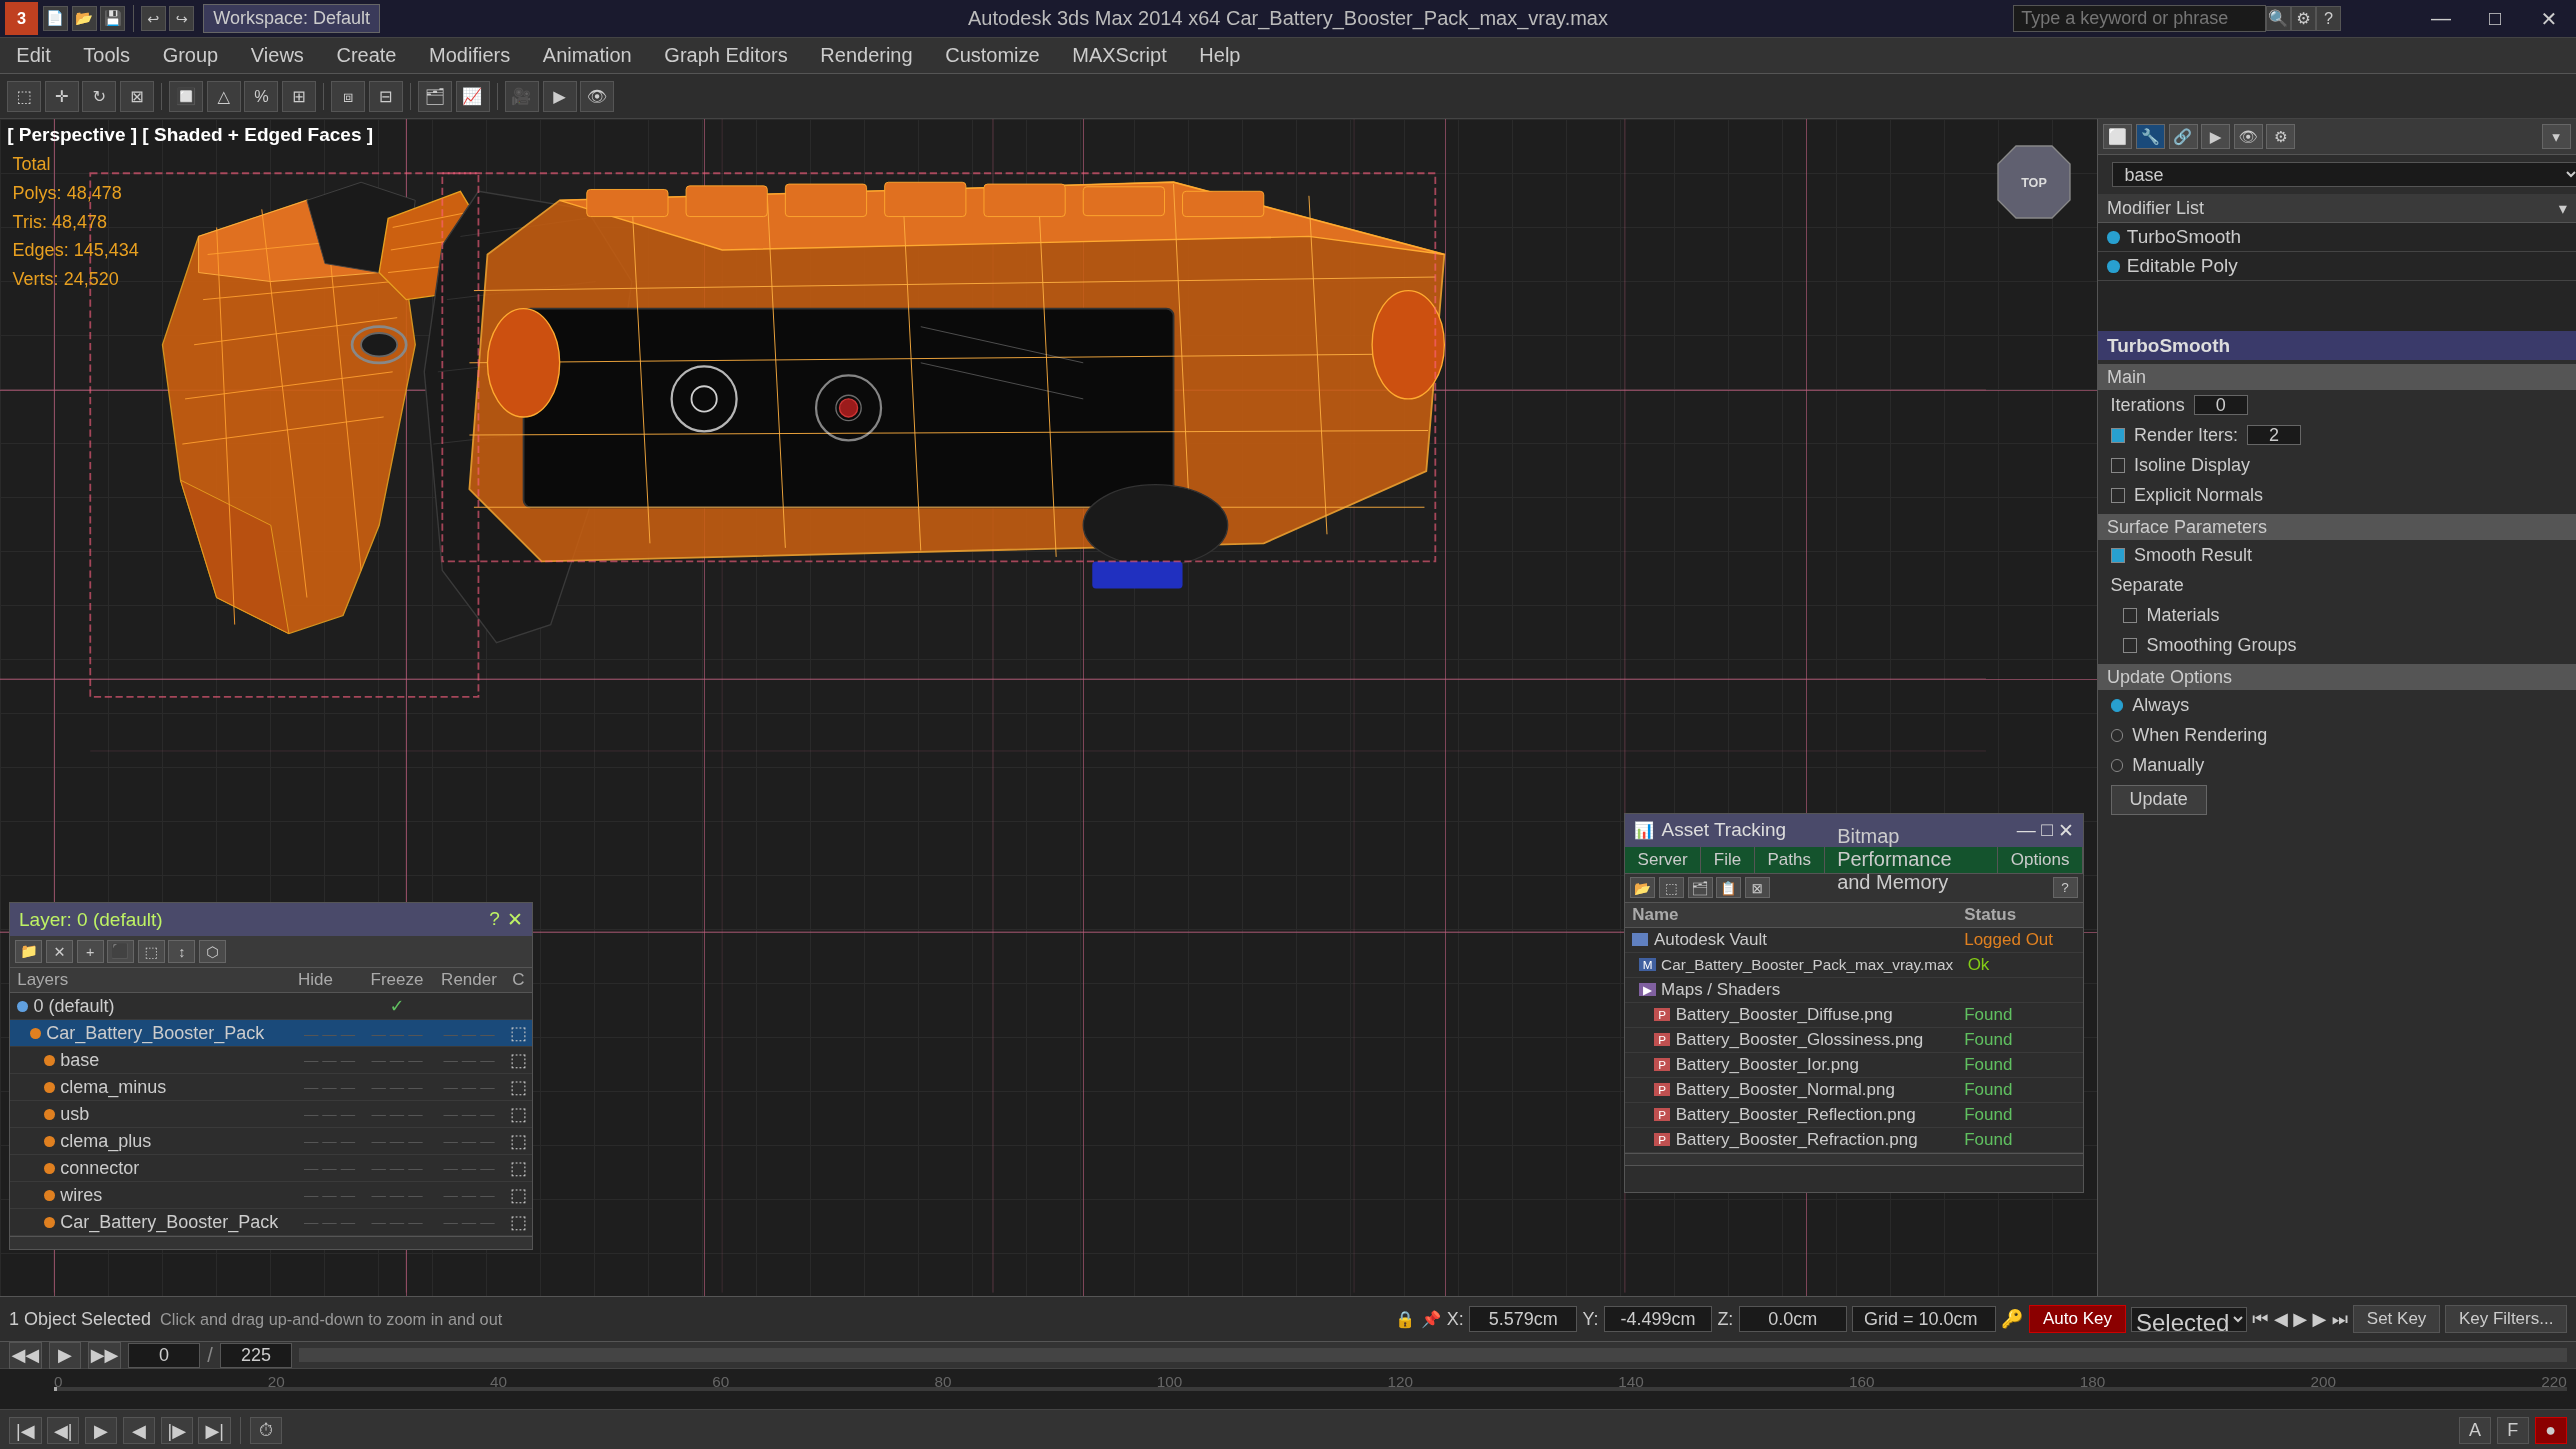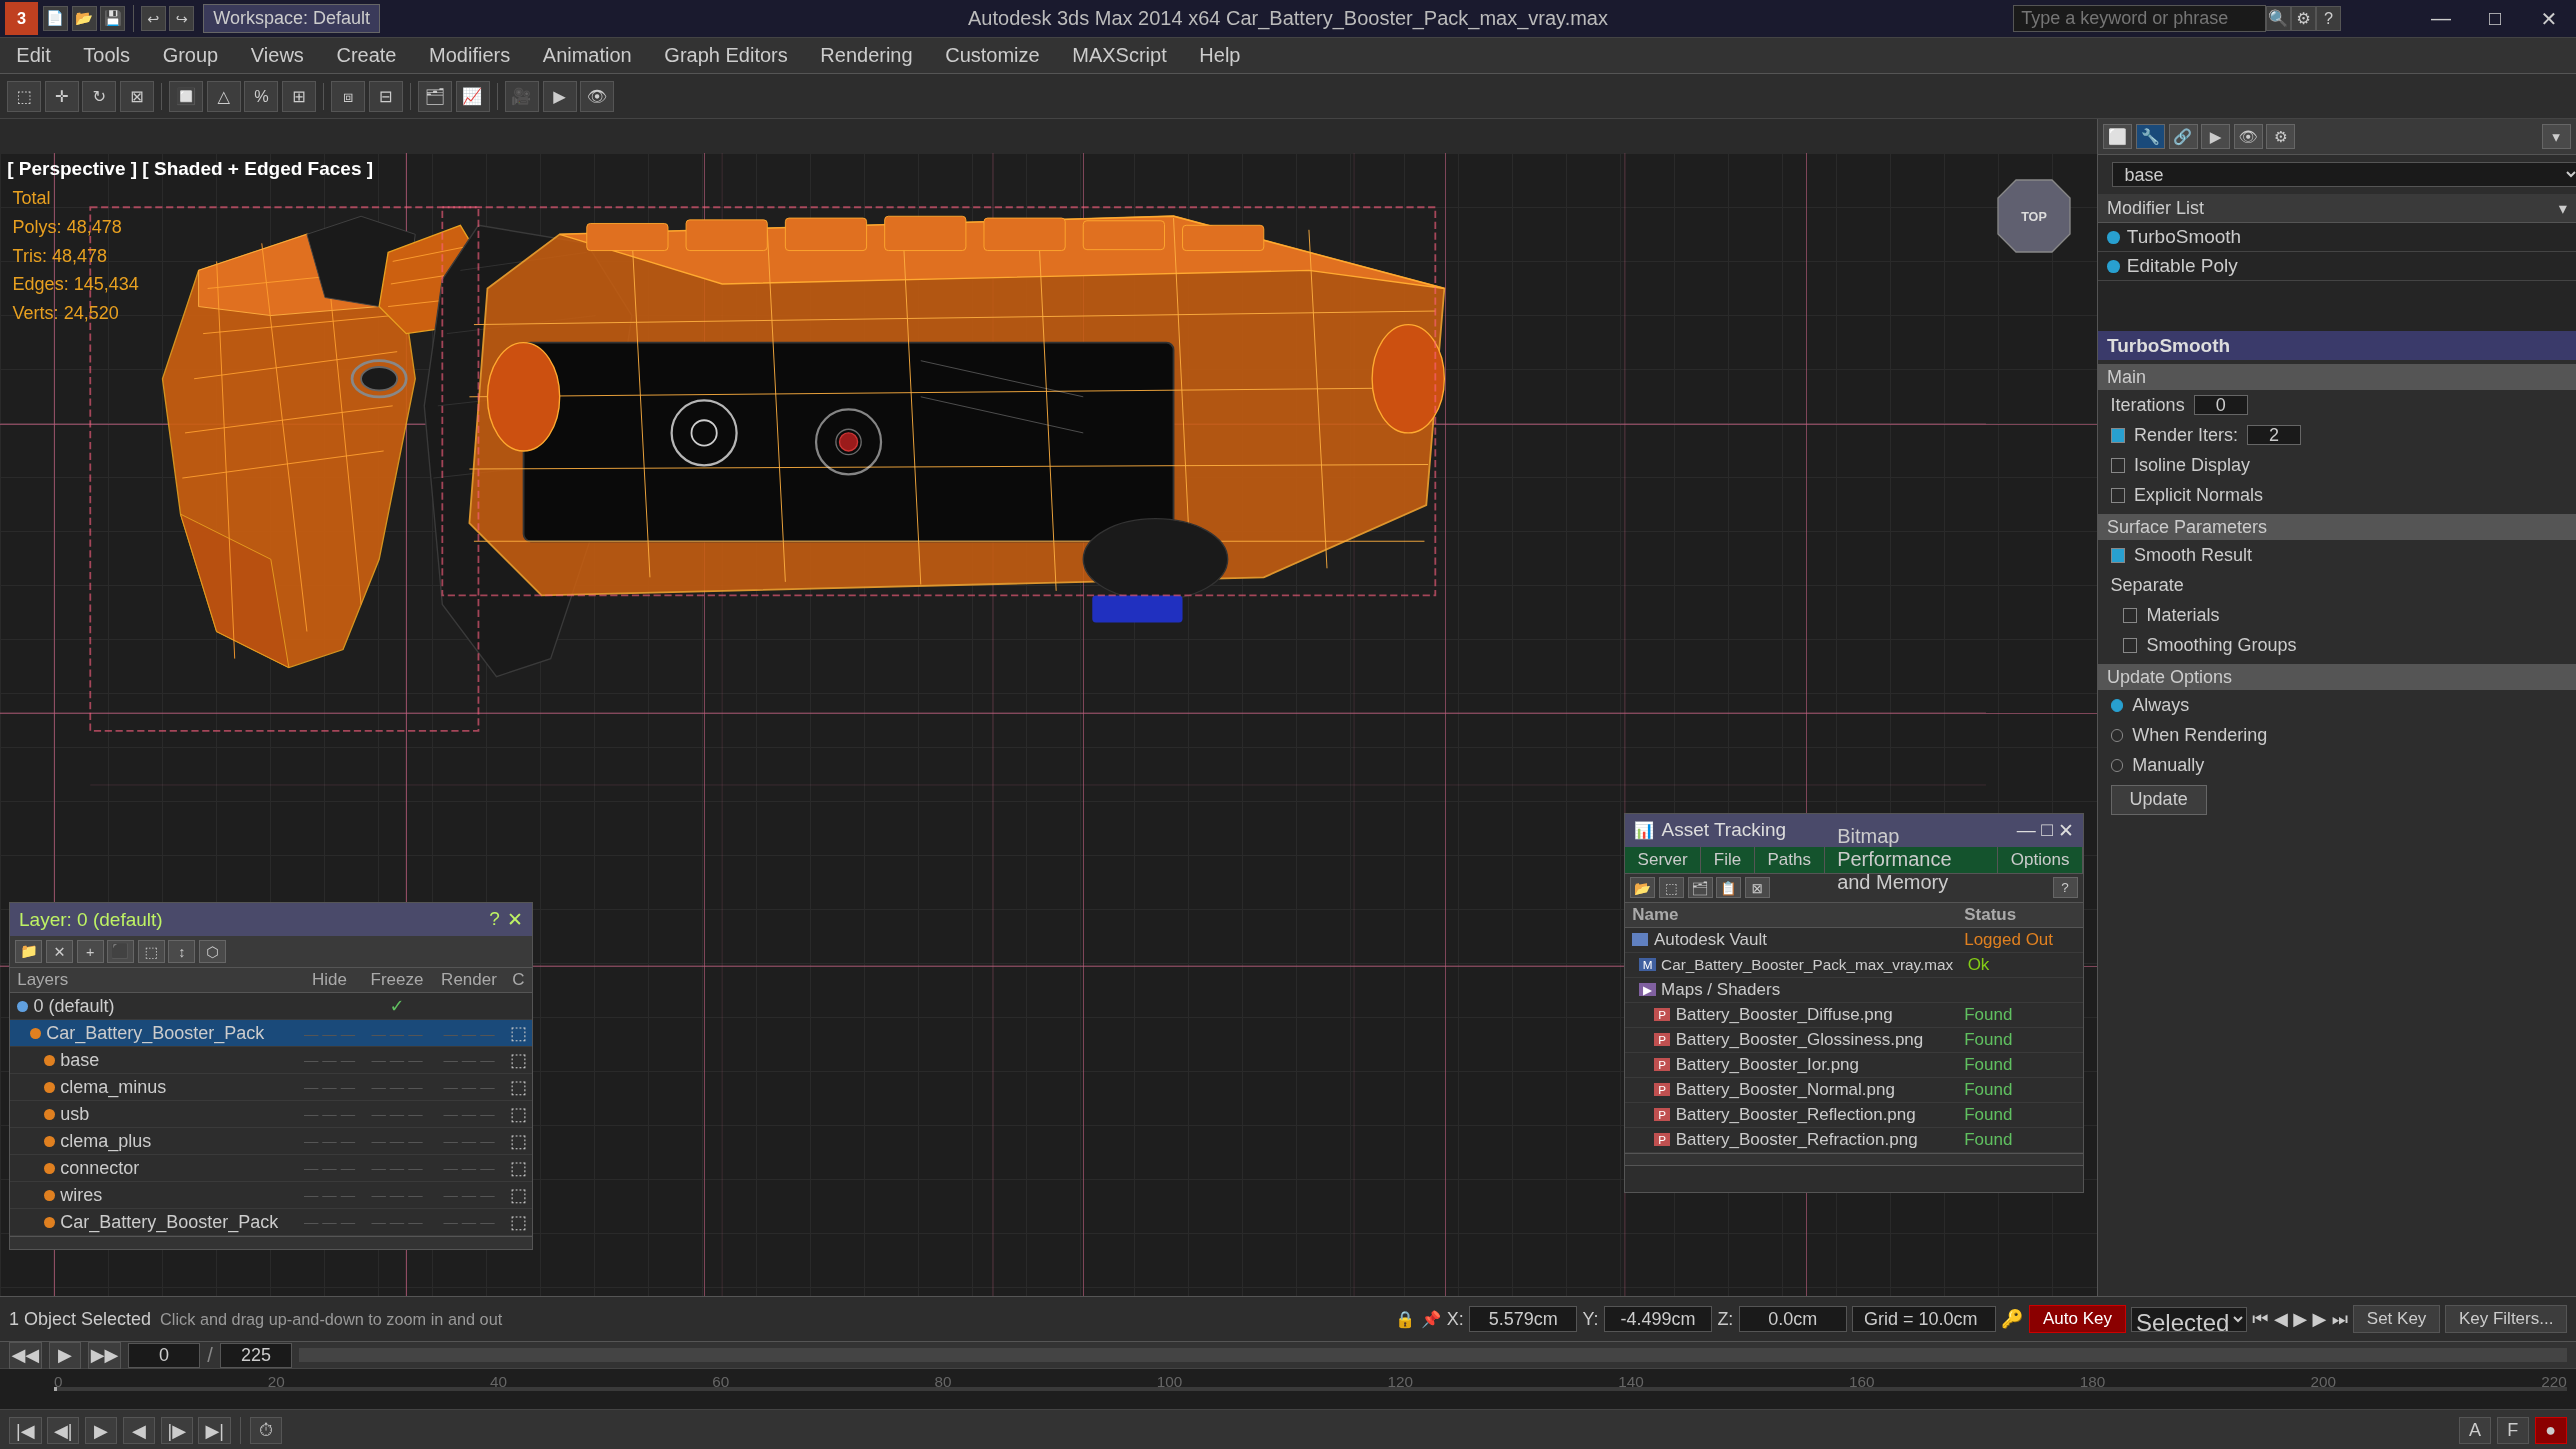--- a/index.html
+++ b/index.html
@@ -122,21 +122,20 @@
     
     #viewport {
       position: absolute;
       top: 119px;
       left: 0;
       width: 2095px;
       height: 1336px - 119px;
       height: calc(1336px - 119px);
       background: #1a1a1a;
       overflow: hidden;
-      margin-top: 34px;
     }
 
     
     .viewport-grid {
       position: absolute;
       inset: 0;
       background:
         linear-gradient(#2a2a2a 0.9px, transparent 0.9px),
         linear-gradient(90deg, #2a2a2a 0.9px, transparent 0.9px);
       background-size: 54px 54px;
@@ -284,21 +283,21 @@
     #layer-panel .col-headers {
       background: #3a3a3a;
       height: 25px;
       display: flex;
       align-items: center;
       font-size: 17px;
       color: #aaa;
       border-bottom: 0.9px solid #555;
     }
     .col-name { flex: 1; padding: 0 7.2px; }
-    .col-hide { width: 63px; text-align: center; }
+    .col-hide { width: 63px; }
     .col-freeze { width: 72px; text-align: center; }
     .col-render { width: 72px; text-align: center; }
     .col-c { width: 27px; text-align: center; }
 
     .layer-row {
       display: flex;
       align-items: center;
       height: 27px;
       font-size: 18px;
       color: #ccc;

